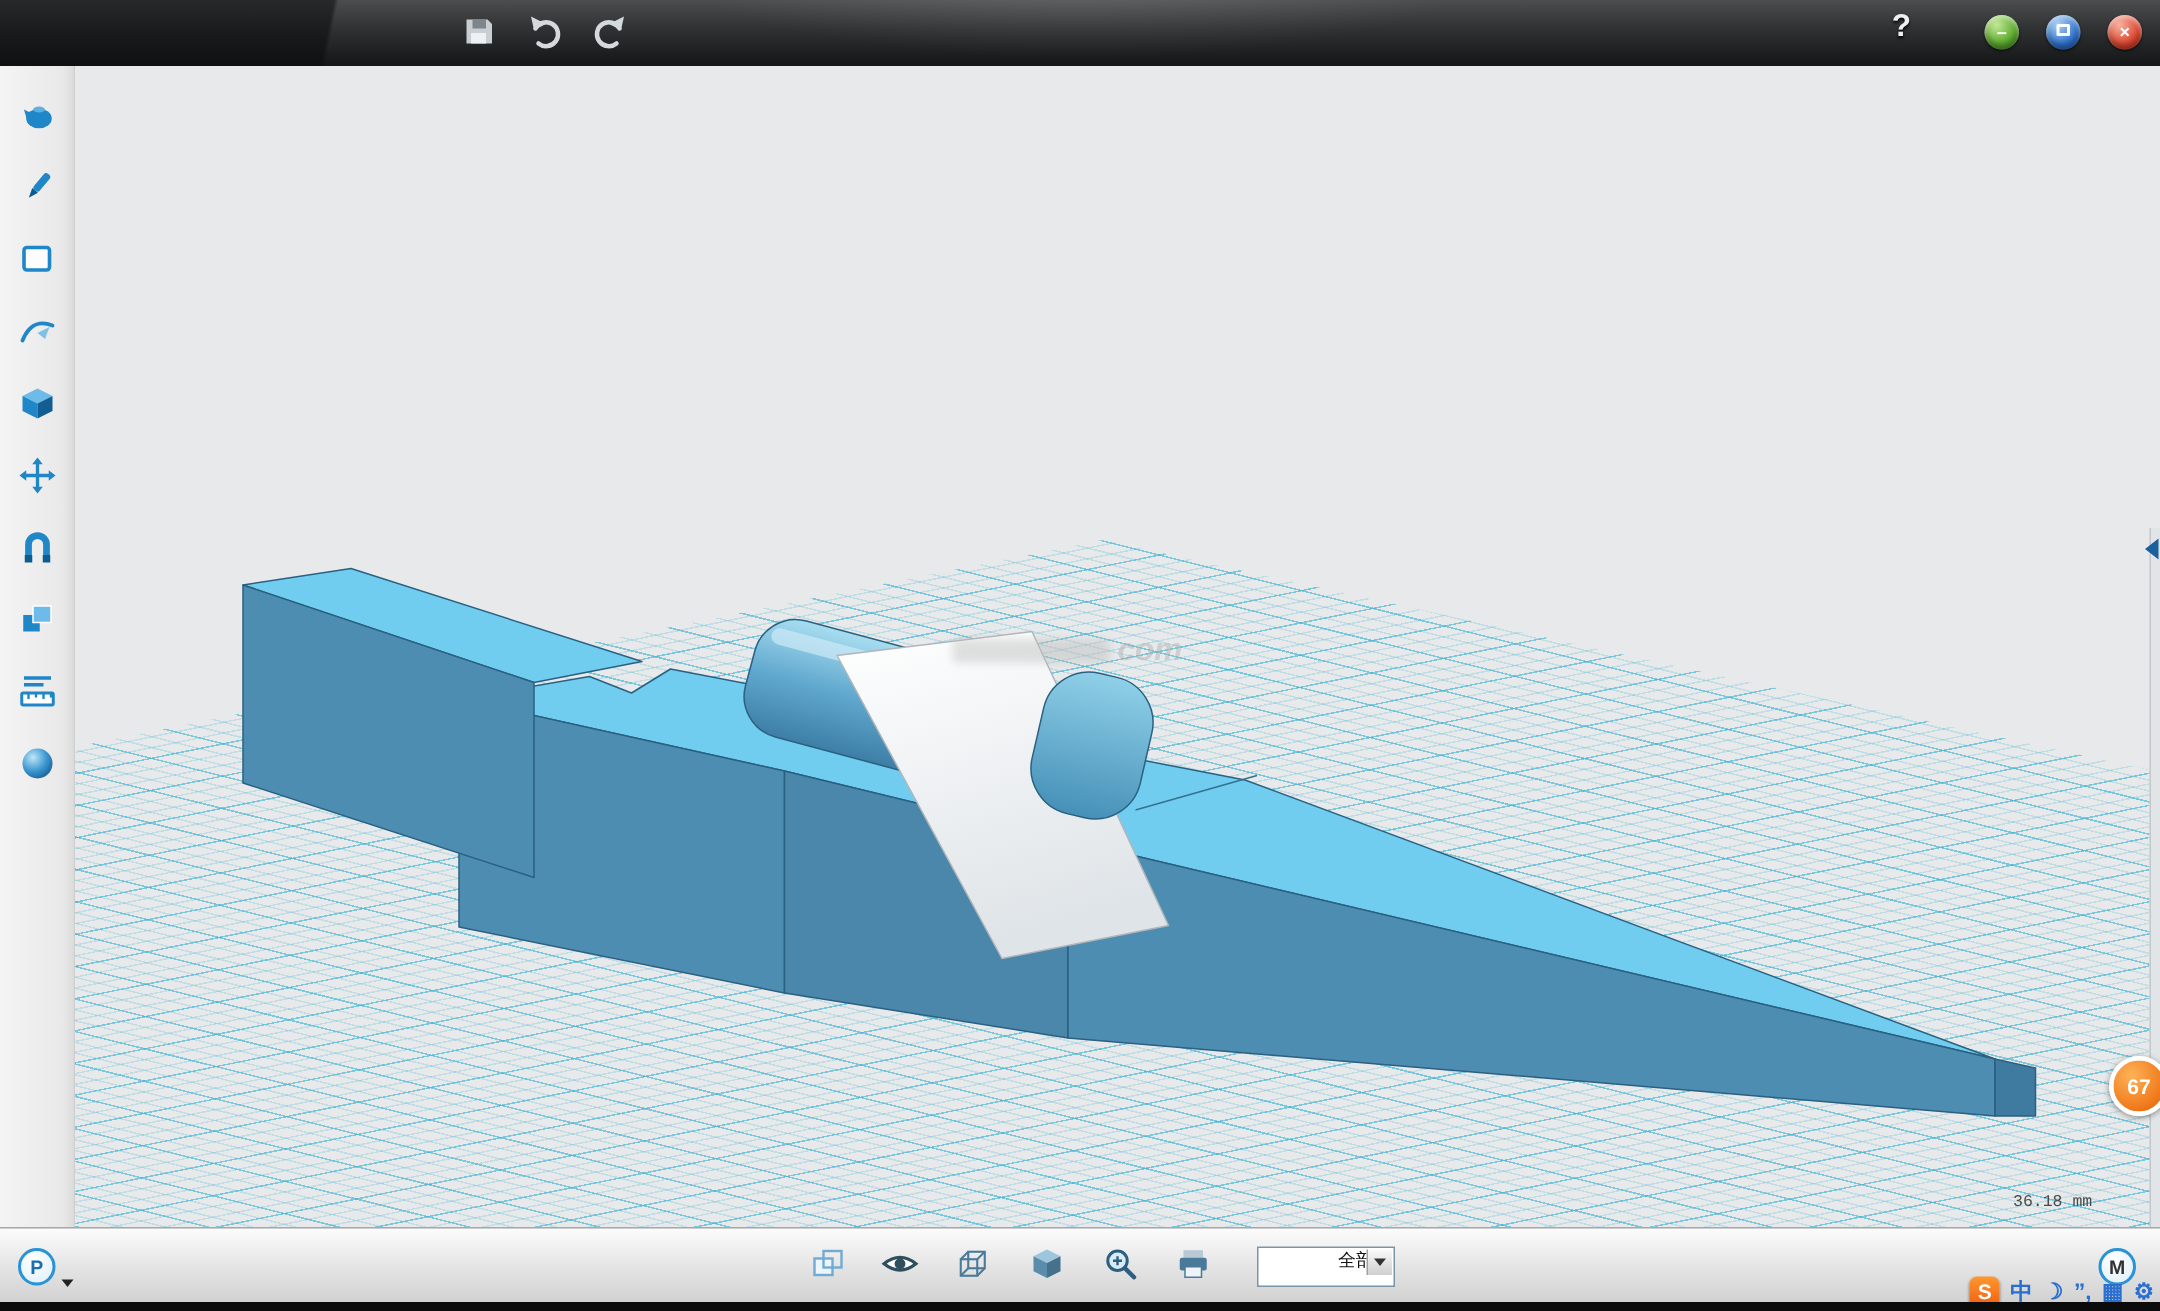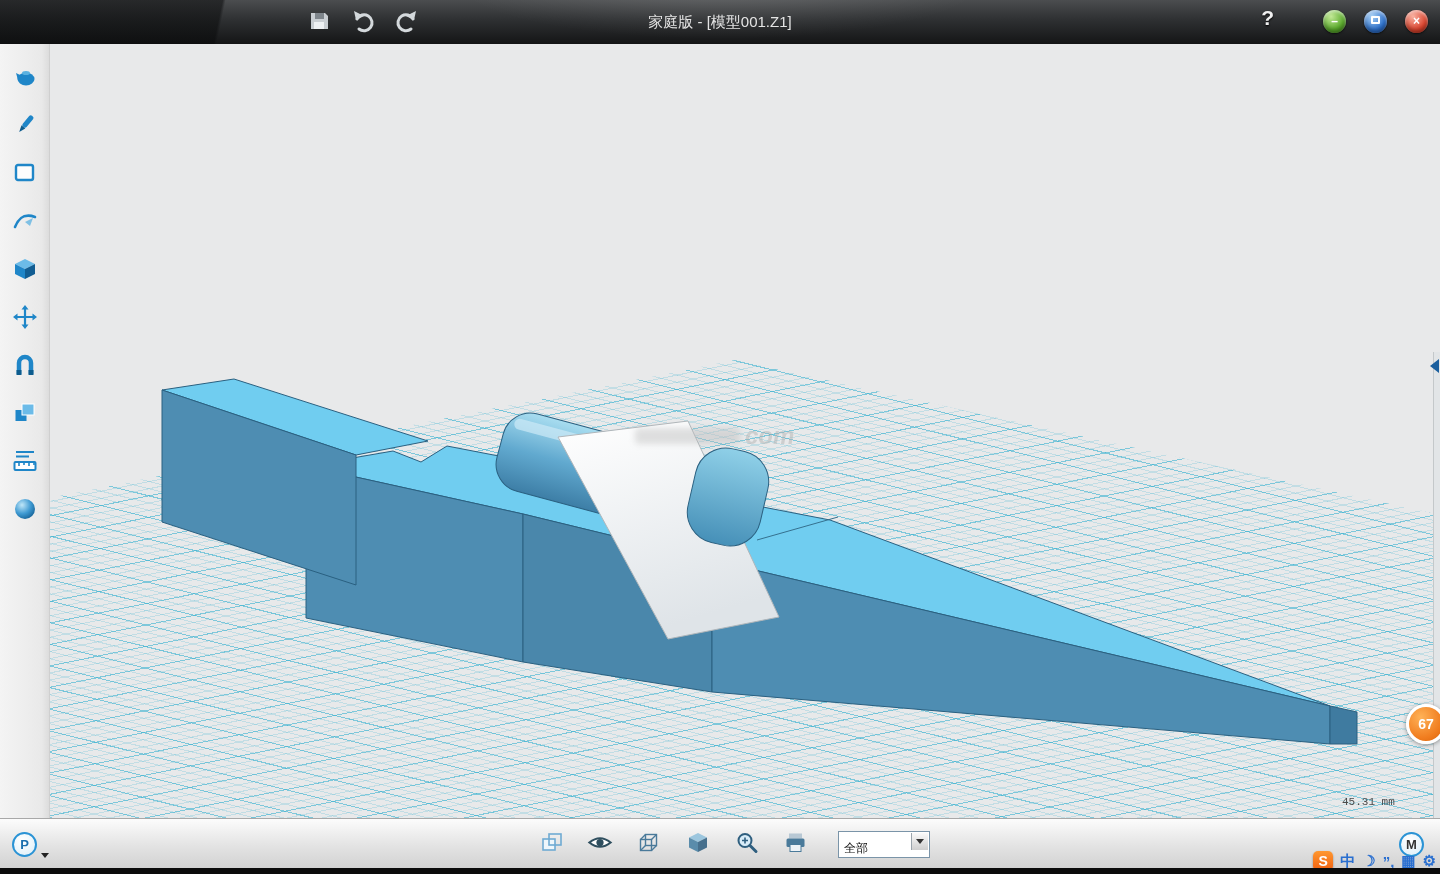--- a/index.html
+++ b/index.html
@@ -46,21 +46,21 @@
     background-image:
       repeating-linear-gradient(168.6deg, rgba(58,178,208,.50) 0 1px, transparent 1px 21px),
       repeating-linear-gradient(14deg,    rgba(58,178,208,.50) 0 1px, transparent 1px 21px),
       repeating-linear-gradient(168.6deg, rgba(58,178,208,.22) 0 1px, transparent 1px 7px),
       repeating-linear-gradient(14deg,    rgba(58,178,208,.22) 0 1px, transparent 1px 7px); }
   .model-svg { position:absolute; inset:0; }
   .watermark { position:absolute; left:585px; top:378px; display:flex; align-items:center;
     opacity:.45; z-index:1; }
   .watermark .blur-blob { width:105px; height:16px; background:#bdbdbd; border-radius:3px;
     filter:blur(3px); margin-right:5px; }
-  .watermark .wm-text { font-size:24px; font-weight:bold; font-style:italic; color:#aeaeae; }
+  .watermark .wm-text { font-size:21px; font-weight:bold; font-style:italic; color:#aeaeae; }
   .right-strip { position:absolute; right:0; top:308px; width:7px; height:466px;
     background:#e2e5e7; border-left:1px solid #c4c8ca; }
   .panel-arrow { position:absolute; right:1px; top:315px; width:0; height:0;
     border-top:7px solid transparent; border-bottom:7px solid transparent;
     border-right:9px solid #1a5f9e; }
   .float-badge { position:absolute; right:-6px; top:660px; width:40px; height:40px; border-radius:50%;
     background:radial-gradient(circle at 35% 30%, #ffb257, #f07c1e 65%, #d86208);
     border:3px solid #fff; box-shadow:0 1px 4px rgba(0,0,0,.4);
     color:#fff; font-size:14px; font-weight:bold; text-align:center; line-height:34px; z-index:5; }
   .dim-label { position:absolute; left:1292px; top:752px; font-family:"Liberation Mono", monospace;
@@ -73,21 +73,21 @@
     border:2px solid #2a93d5; background:radial-gradient(circle at 40% 30%, #ffffff, #dceef8);
     color:#1a6fae; font-weight:bold; font-size:13px; line-height:21px; text-align:center; }
   .p-btn { left:12px; top:13px; }
   .m-btn { right:16px; top:13px; color:#333; border-color:#2a93d5; }
   .p-caret { position:absolute; left:41px; top:34px; width:0; height:0;
     border-left:4px solid transparent; border-right:4px solid transparent; border-top:5px solid #222; }
   .sb-center { position:absolute; left:538px; top:0; height:50px; display:flex;
     align-items:center; gap:23px; }
   .sb-center button { width:26px; height:26px; display:flex; align-items:center; justify-content:center; }
   .dropdown { position:relative; width:92px; height:27px; background:#fff;
-    border:1px solid #7a94a8; margin-left:6px; display:flex; align-items:flex-end; }
+    border:1px solid #7a94a8; margin-left:6px; display:flex; align-items:flex-start;padding-left:48px; }
   .dropdown .dd-value { font-size:12px; padding-left:5px; color:#111; }
   .dd-btn { position:absolute; right:1px; top:1px; width:17px; height:17px;
     background:linear-gradient(#fafafa,#cfcfcf); border-left:1px solid #9aa4ac;
     display:flex; align-items:center; justify-content:center; }
   .dd-btn::after { content:""; width:0; height:0; border-left:4px solid transparent;
     border-right:4px solid transparent; border-top:5px solid #333; }
   .tray { position:absolute; right:4px; bottom:-3px; display:flex; align-items:center; gap:7px; z-index:40; }
   .tray .sogou { width:20px; height:20px; border-radius:5px;
     background:linear-gradient(#ff9830,#ef5f10); color:#fff; font-weight:bold; font-size:14px;
     text-align:center; line-height:20px; box-shadow:0 1px 2px rgba(0,0,0,.4); }
@@ -123,21 +123,20 @@
         <svg width="24" height="24" viewBox="0 0 24 24">
           <g transform="translate(24,0) scale(-1,1)">
             <path d="M6 10a8 8 0 1 1 2 10" fill="none" stroke="#d4d9dc" stroke-width="3" stroke-linecap="round"></path>
             <path d="M3 2l2 9 8-4z" fill="#d4d9dc"></path>
           </g>
         </svg>
       </span>
     </button>
   </div>
 
-  <div class="tb-title">家庭版 - [模型001.Z1]</div>
 
   <button class="help-btn">?</button>
 
   <div class="win-controls">
     <button class="wc green"><span>–</span></button>
     <button class="wc blue"><span class="sq"></span></button>
     <button class="wc red"><span>×</span></button>
   </div>
 </div>
 
@@ -281,21 +280,21 @@
       <rect x="-37" y="-48" width="74" height="96" rx="31" transform="translate(728,497) rotate(13)" fill="url(#capG)"></rect>
       <line x1="757" y1="540" x2="838" y2="517" stroke="#35708e"></line>
     </g>
   </svg>
 
   <div class="right-strip"></div>
   <button class="panel-arrow"></button>
 
   <button class="float-badge">67</button>
 
-  <div class="dim-label">45.31 mm</div>
+  <div class="dim-label">36.18 mm</div>
 </div>
 
 <div class="statusbar">
   <button class="circle-btn p-btn">P</button>
   <span class="p-caret"></span>
 
   <div class="sb-center">
     <button>
       <span>
         <svg width="25" height="24" viewBox="0 0 25 24">

